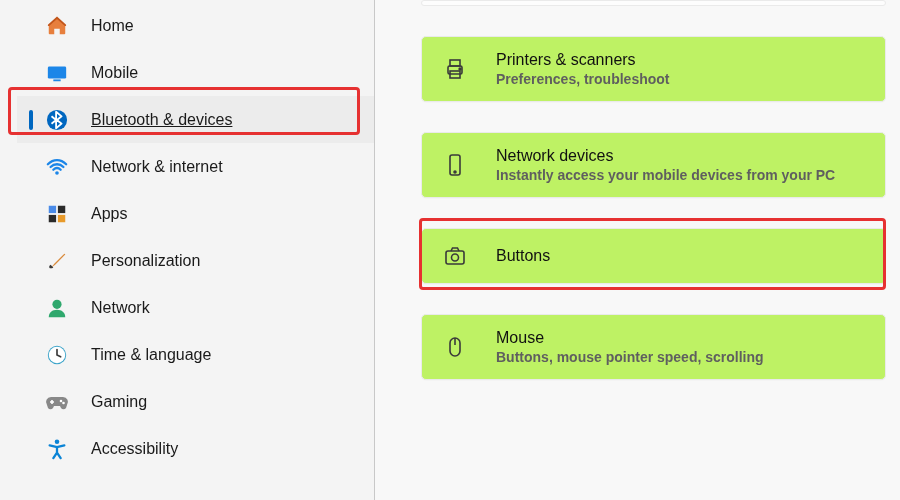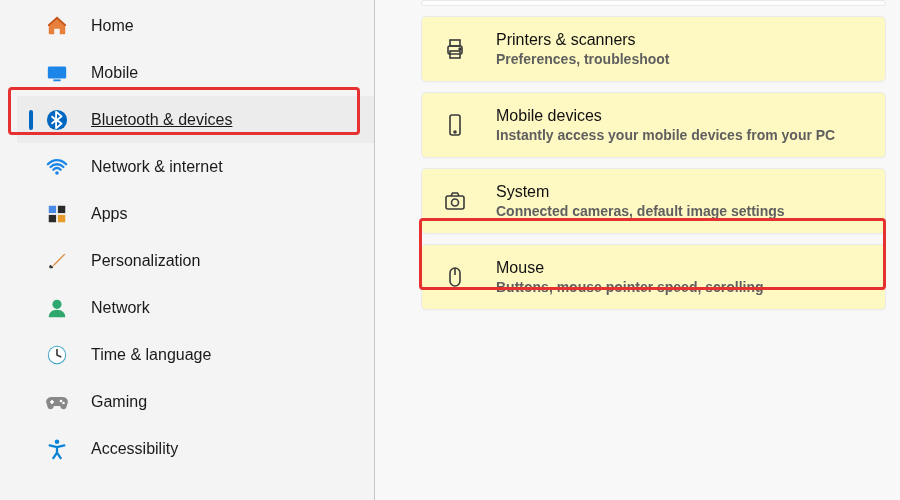--- a/index.html
+++ b/index.html
@@ -58,24 +58,24 @@
       justify-content: center;
       flex-shrink: 0;
     }
     .main {
       flex: 1;
       background: #f8f8f8;
       padding: 0 14px 0 46px;
       position: relative;
     }
     .card {
-      background: #fef9c3;
+      background: #bef264;
       border: 1px solid #eaeaea;
       border-radius: 5px;
-      margin: 10px 0;
+      margin: 30px 0;
       padding: 14px 20px;
       display: flex;
       align-items: center;
       gap: 28px;
       cursor: pointer;
       box-shadow: 0 1px 1px rgba(0,0,0,0.02);
     }
     .card .cico {
       width: 26px;
       height: 26px;
@@ -224,36 +224,35 @@
     </div>
 
     <div class="card">
       <span class="cico">
         <svg width="24" height="24" viewBox="0 0 24 24" fill="none" stroke="#3a3a3a" stroke-width="1.6">
             <rect x="7" y="2" width="10" height="20" rx="2"></rect>
             <circle cx="12" cy="19" r="1" fill="#3a3a3a"></circle>
           </svg>
       </span>
       <div class="ct">
-        <span class="ctitle">Mobile devices</span>
+        <span class="ctitle">Network devices</span>
         <span class="csub">Instantly access your mobile devices from your PC</span>
       </div>
     </div>
 
     <div class="card">
       <span class="cico">
         <svg width="24" height="24" viewBox="0 0 24 24" fill="none" stroke="#3a3a3a" stroke-width="1.6">
             <rect x="3" y="7" width="18" height="13" rx="2"></rect>
             <path d="M8 7l1.5-3h5L16 7"></path>
             <circle cx="12" cy="13.5" r="3.5"></circle>
           </svg>
       </span>
       <div class="ct">
-        <span class="ctitle">System</span>
-        <span class="csub">Connected cameras, default image settings</span>
+        <span class="ctitle">Buttons</span>
       </div>
     </div>
 
     <div class="card">
       <span class="cico">
         <svg width="24" height="24" viewBox="0 0 24 24" fill="none" stroke="#3a3a3a" stroke-width="1.6">
             <rect x="7" y="3" width="10" height="18" rx="5"></rect>
             <path d="M12 3v7"></path>
           </svg>
       </span>

